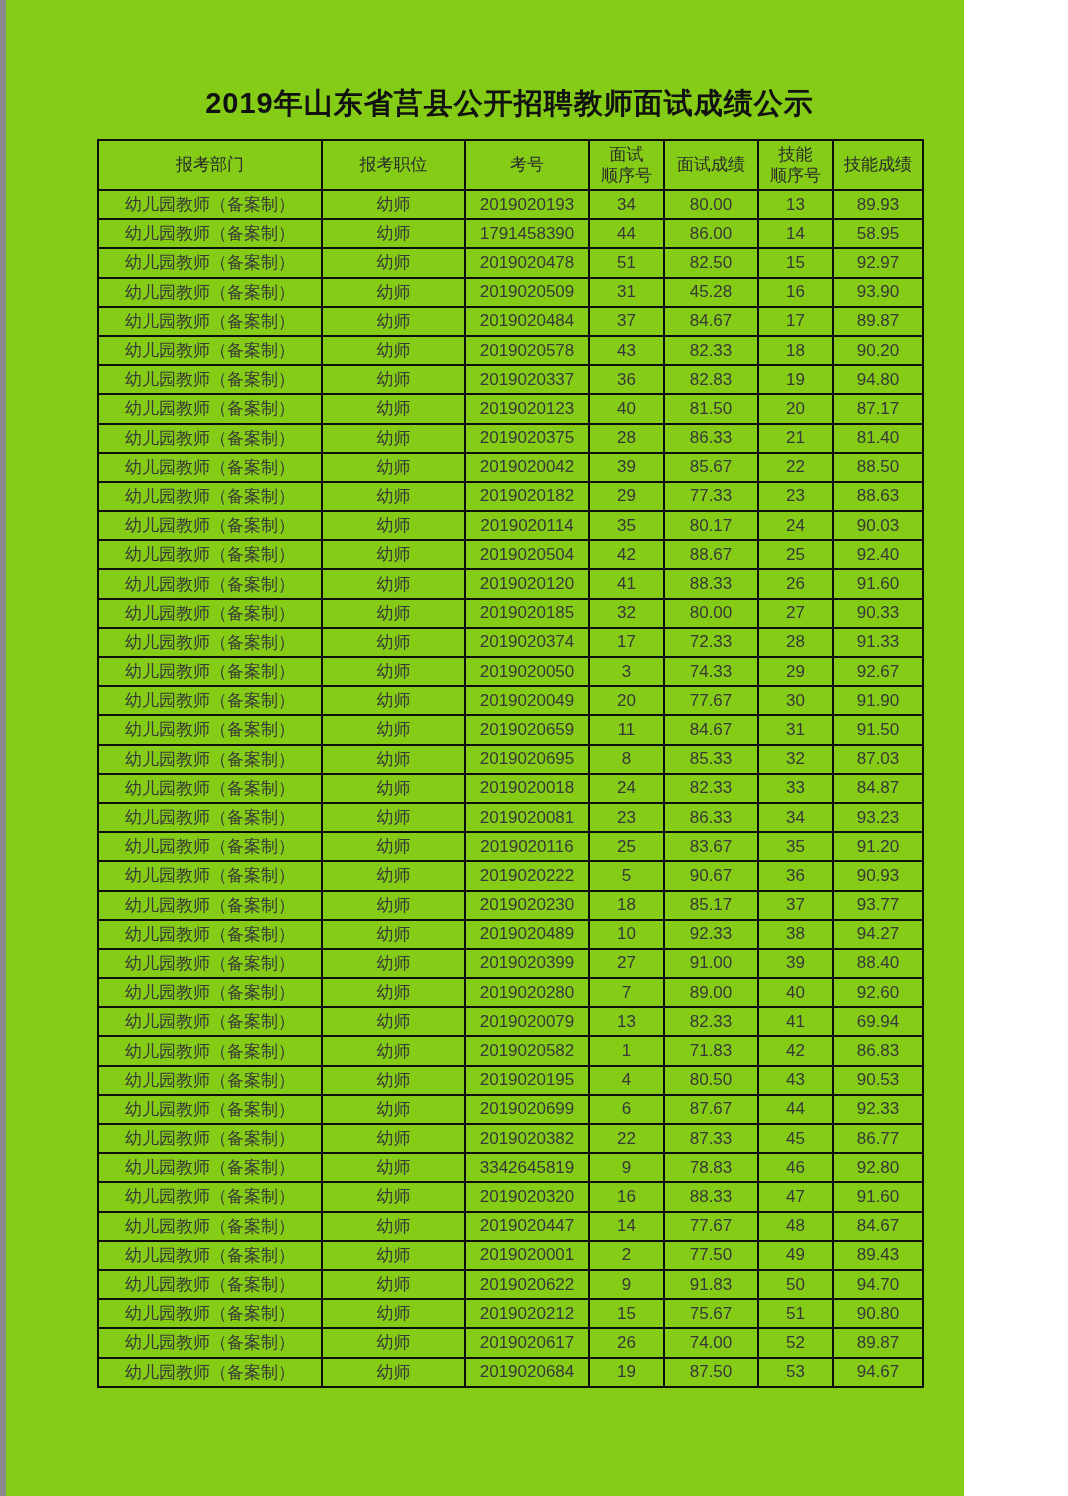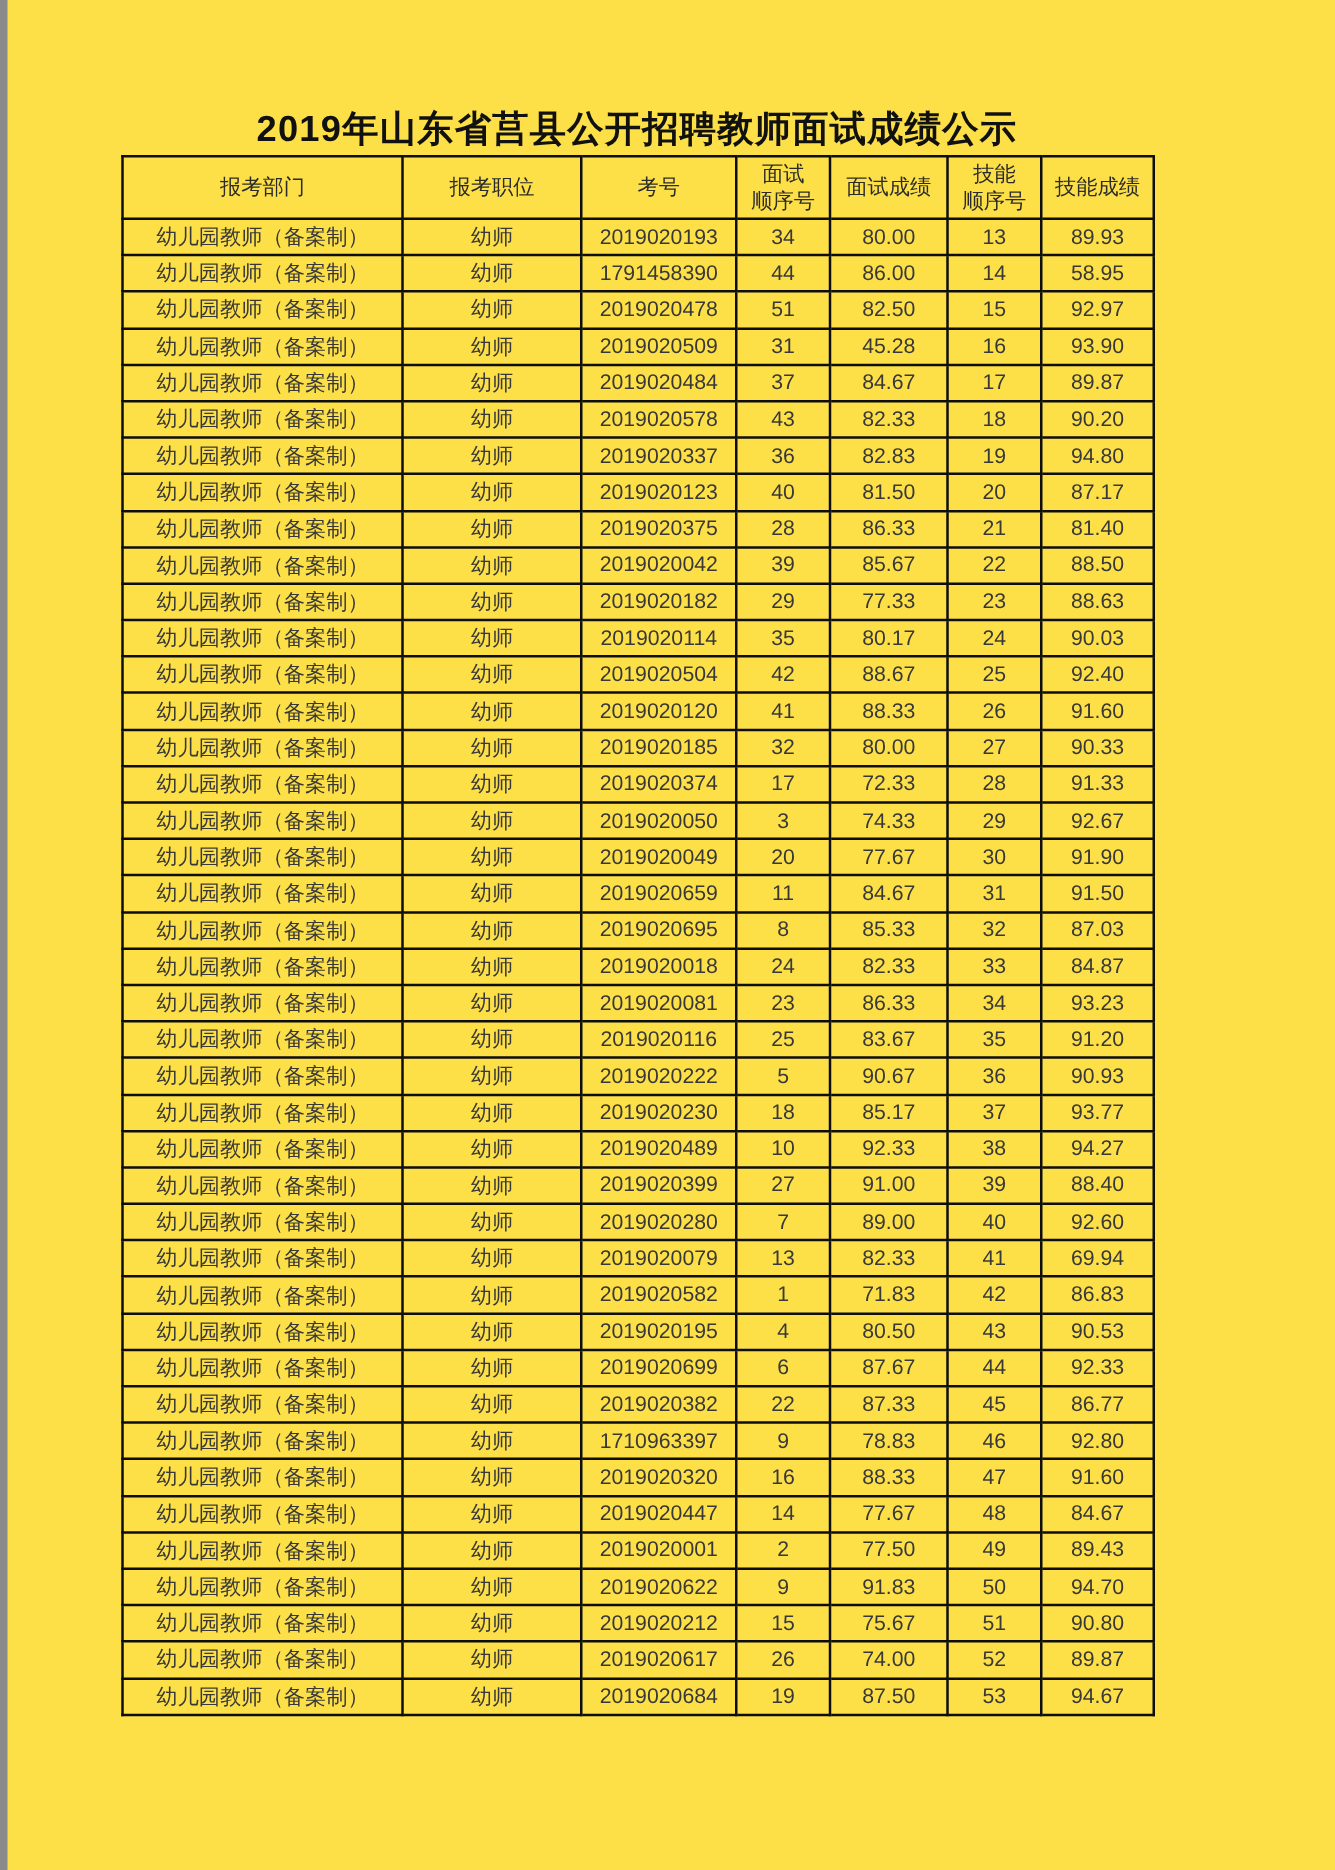--- a/index.html
+++ b/index.html
@@ -3,23 +3,23 @@
 <meta charset="utf-8">
 <style>
   html, body {
     margin: 0;
     padding: 0;
     background: #ffffff;
     font-family: "Liberation Sans", sans-serif;
   }
   #page {
     position: relative;
-    width: 1068px;
+    width: 964px;
     height: 1496px;
-    background: #fde047;
+    background: #84cc16;
     overflow: hidden;
   }
   #edge-bar {
     position: absolute;
     left: 0;
     top: 0;
     width: 6px;
     height: 1496px;
     background: #8a8a8a;
   }
@@ -32,20 +32,21 @@
   #title {
     margin-top: 84px;
     text-align: center;
     font-size: 29px;
     font-weight: bold;
     color: #111111;
     letter-spacing: 1px;
     white-space: nowrap;
   }
   #score-table {
+    margin-top: 15px;
     border-collapse: collapse;
     table-layout: fixed;
     width: 825px;
     color: #333333;
   }
   #score-table th, #score-table td {
     border: 2px solid #0d0d0d;
     text-align: center;
     vertical-align: middle;
     padding: 0;
@@ -390,21 +391,21 @@
             <td>幼师</td>
             <td>2019020382</td>
             <td>22</td>
             <td>87.33</td>
             <td>45</td>
             <td>86.77</td>
           </tr>
           <tr>
             <td>幼儿园教师（备案制）</td>
             <td>幼师</td>
-            <td>1710963397</td>
+            <td>3342645819</td>
             <td>9</td>
             <td>78.83</td>
             <td>46</td>
             <td>92.80</td>
           </tr>
           <tr>
             <td>幼儿园教师（备案制）</td>
             <td>幼师</td>
             <td>2019020320</td>
             <td>16</td>

